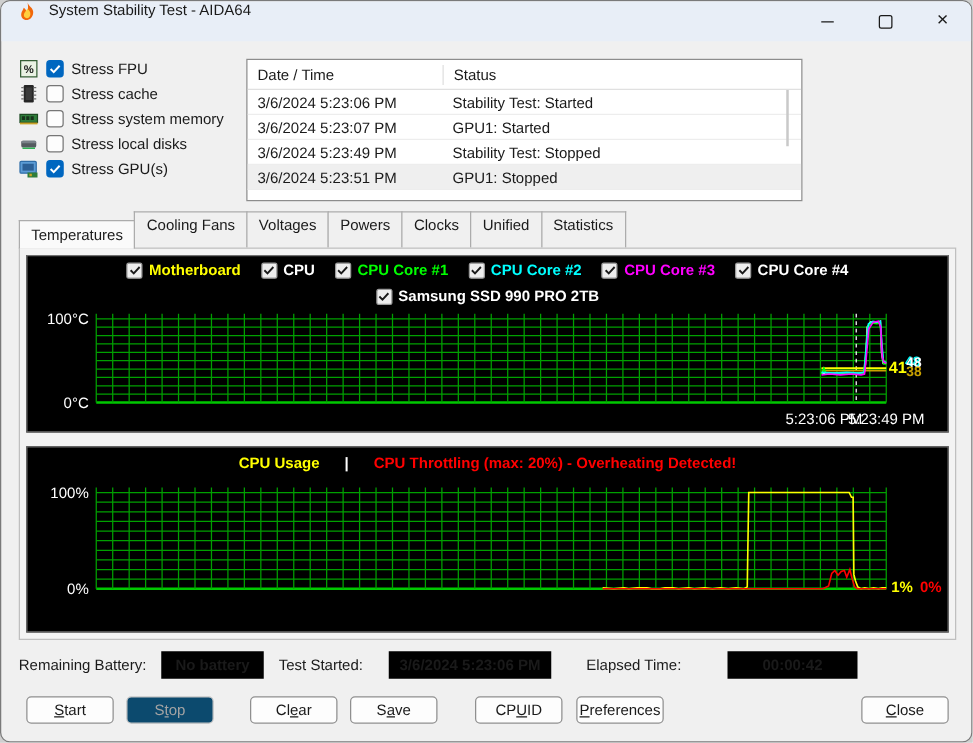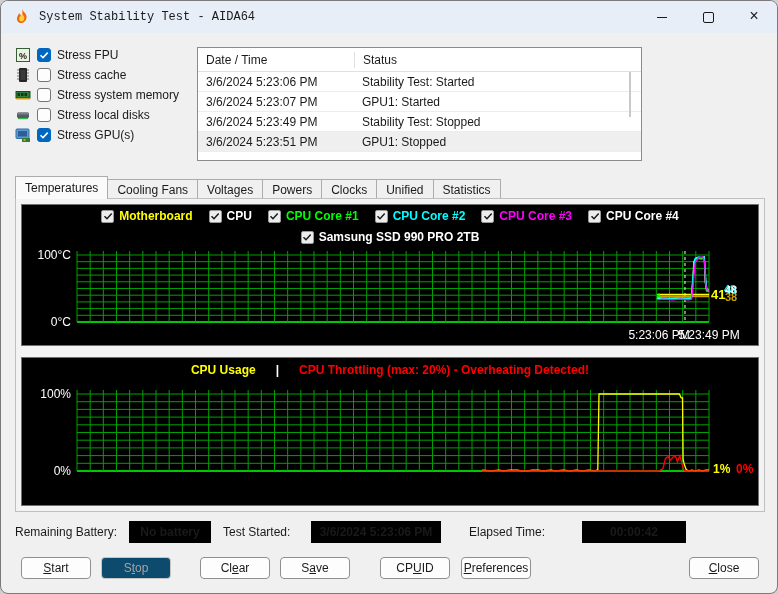--- a/index.html
+++ b/index.html
@@ -1,19 +1,19 @@
 <!DOCTYPE html>
 <html><head>
 <meta charset="utf-8">
 <style>
   html,body{margin:0;padding:0;background:#CFCFCF;}
   body{width:778px;height:594px;position:relative;font-family:"Liberation Sans","DejaVu Sans",sans-serif;font-size:12px;color:#1A1A1A;overflow:hidden;}
   .window{position:absolute;inset:0;background:#F0F0F0;border:1px solid #7A7A7A;border-radius:8px;overflow:hidden;box-sizing:border-box;}
   
-  .titlebar{position:absolute;left:0;top:0;right:0;height:32px;background:#E8EEF7;display:flex;align-items:center;font-family:Liberation Mono, monospace;}
+  .titlebar{position:absolute;left:0;top:0;right:0;height:32px;background:#E8EEF7;display:flex;align-items:flex-start;}
   .titlebar .flame{margin-left:12px;width:18px;height:18px;}
   .titlebar .title{margin-left:8px;font-size:12px;}
   .winbtns{position:absolute;right:0;top:0;height:32px;display:flex;}
   .winbtn{width:46px;height:32px;display:flex;align-items:center;justify-content:center;}
   .glyph-min{width:10px;height:1px;background:#1A1A1A;}
   .glyph-max{width:9px;height:9px;border:1px solid #1A1A1A;border-radius:2px;}
   .glyph-close{font-size:16px;line-height:16px;}
   
   .stress-list{position:absolute;left:14px;top:44px;width:180px;}
   .stress-row{height:20px;display:flex;align-items:center;gap:6px;}
@@ -26,21 +26,21 @@
   .log-header{display:flex;height:23px;border-bottom:1px solid #E0E0E0;align-items:center;}
   .log-header .c1{width:156px;padding-left:8px;box-sizing:border-box;}
   .log-header .c2{flex:1;padding-left:8px;border-left:1px solid #E0E0E0;height:16px;line-height:16px;box-sizing:border-box;}
   .log-row{display:flex;height:19px;align-items:center;border-bottom:1px solid #EDEDED;}
   .log-row .c1{width:156px;padding-left:8px;box-sizing:border-box;}
   .log-row .c2{flex:1;padding-left:8px;box-sizing:border-box;}
   .log-row.hl{background:#EFEFEF;}
   .log-scroll{position:absolute;right:10px;top:24px;width:2px;height:45px;background:#C9C9C9;}
   
   .tabs{position:absolute;left:14px;top:175px;height:23px;display:flex;align-items:flex-end;}
-  .tab{height:20px;line-height:20px;padding:0 9px;background:#F0F0F0;border:1px solid #ACACAC;border-bottom:none;margin-right:-1px;box-sizing:border-box;}
+  .tab{height:30px;line-height:20px;padding:0 9px;background:#F0F0F0;border:1px solid #ACACAC;border-bottom:none;margin-right:-1px;box-sizing:border-box;}
   .tab.active{height:23px;line-height:22px;background:#FAFAFA;position:relative;z-index:3;}
   .pane{position:absolute;left:14px;top:197px;width:750px;height:314px;background:#F3F3F3;border:1px solid #BFBFBF;box-sizing:border-box;z-index:1;}
   
   .chartpanel{position:absolute;left:5px;width:738px;background:#000;border:1px solid #707070;box-sizing:border-box;overflow:hidden;}
   #temp-panel{top:5px;height:142px;}
   #cpu-panel{top:158px;height:149px;}
   .legendrow{position:absolute;left:0;right:0;display:flex;justify-content:center;gap:16px;font-weight:bold;}
   .legenditem{display:flex;align-items:center;gap:5px;}
   .lcb{width:13px;height:13px;background:#EDEDED;border:1px solid #9A9A9A;border-radius:2px;box-sizing:border-box;display:inline-flex;align-items:center;justify-content:center;}
   .chart-svg{position:absolute;left:0;top:0;}

